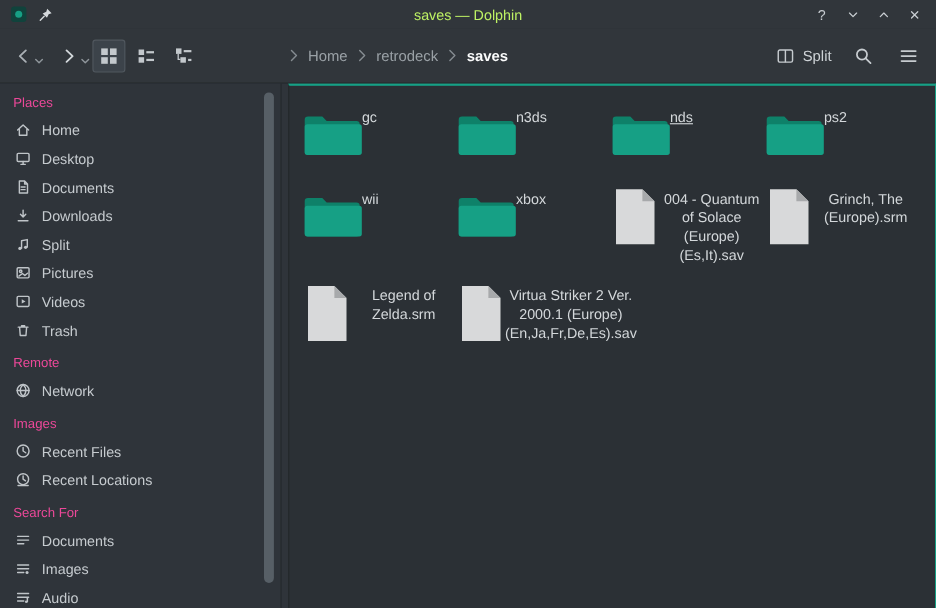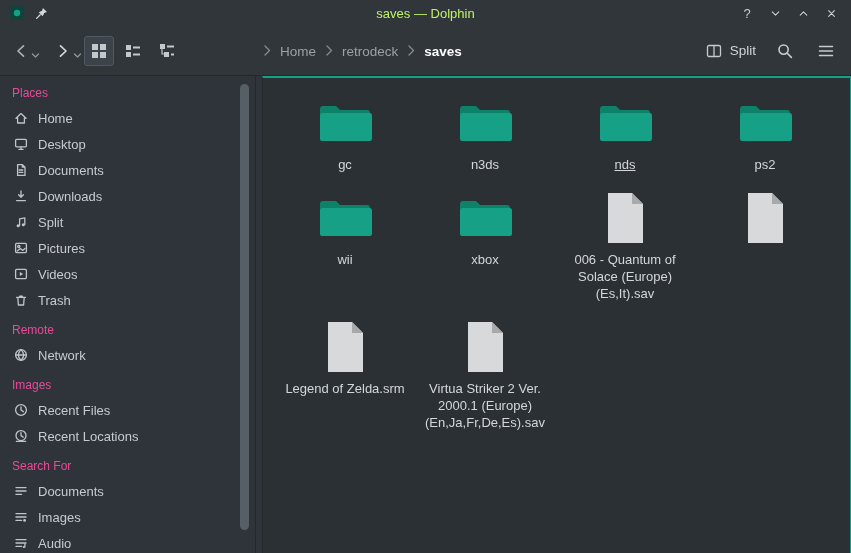--- a/index.html
+++ b/index.html
@@ -76,21 +76,21 @@
   
   .content {
     position:absolute; left:262px; top:76px; right:0; bottom:0;
     background:#2b3035;
     border-top:2px solid #16a085;
     border-right:1px solid #16a085;
     border-left:1px solid #24282b;
     padding:16px 0 0 12px;
   }
   .grid { display:grid; grid-template-columns:repeat(4, 140px); row-gap:16px; }
-  .cell { width:140px; display:flex; flex-direction:column; align-items:center; cursor:default; }
+  .cell { width:140px; display:flex; flex-direction:row; align-items:flex-start; cursor:default; }
   .icon-box { height:58px; display:flex; align-items:center; justify-content:center; }
   .cell-label {
     margin-top:4px; font-size:13px; line-height:17px; color:#d3d7da;
     text-align:center; max-width:128px; overflow-wrap:break-word;
   }
   .cell-label.focused { text-decoration:underline; }
 
   svg { display:block; }
 </style>
 </head>
@@ -389,30 +389,31 @@
       <div class="cell-label">xbox</div>
     </div>
 
     <div class="cell">
       <div class="icon-box">
         <svg width="44" height="54" viewBox="0 0 44 54">
           <path d="M5 2 h24 l11 11 v39 H5 Z" fill="#d8d9da"></path>
           <path d="M29 2 l11 11 h-11 Z" fill="#a7a9ab"></path>
         </svg>
       </div>
-      <div class="cell-label">006 - Quantum of Solace (Europe) (Es,It).sav</div>
+      <div class="cell-label">004 - Quantum of Solace (Europe) (Es,It).sav</div>
     </div>
 
     <div class="cell">
       <div class="icon-box">
         <svg width="44" height="54" viewBox="0 0 44 54">
           <path d="M5 2 h24 l11 11 v39 H5 Z" fill="#d8d9da"></path>
           <path d="M29 2 l11 11 h-11 Z" fill="#a7a9ab"></path>
         </svg>
       </div>
+      <div class="cell-label">Grinch, The (Europe).srm</div>
     </div>
 
     <div class="cell">
       <div class="icon-box">
         <svg width="44" height="54" viewBox="0 0 44 54">
           <path d="M5 2 h24 l11 11 v39 H5 Z" fill="#d8d9da"></path>
           <path d="M29 2 l11 11 h-11 Z" fill="#a7a9ab"></path>
         </svg>
       </div>
       <div class="cell-label">Legend of Zelda.srm</div>

